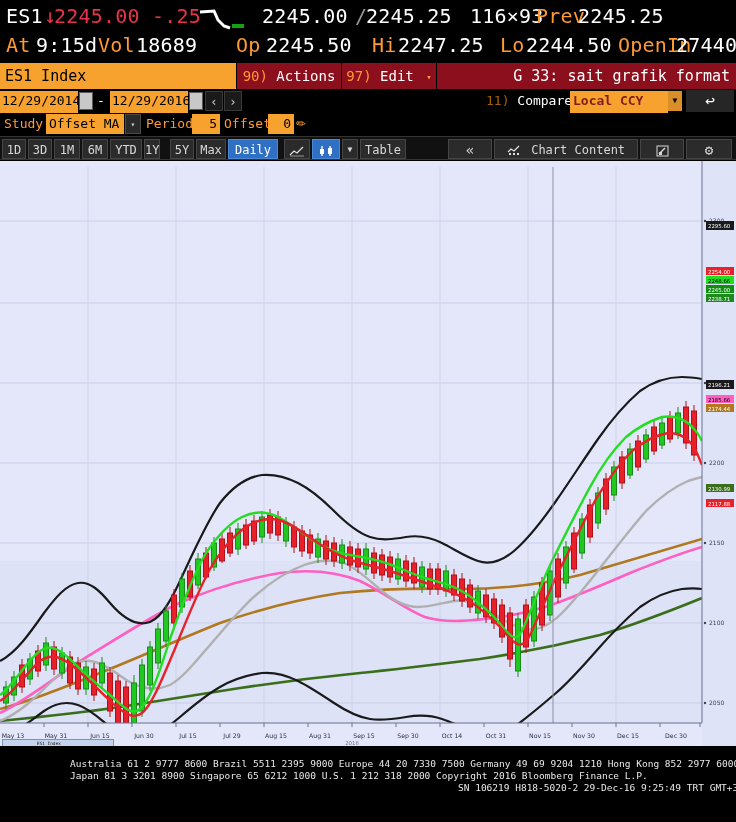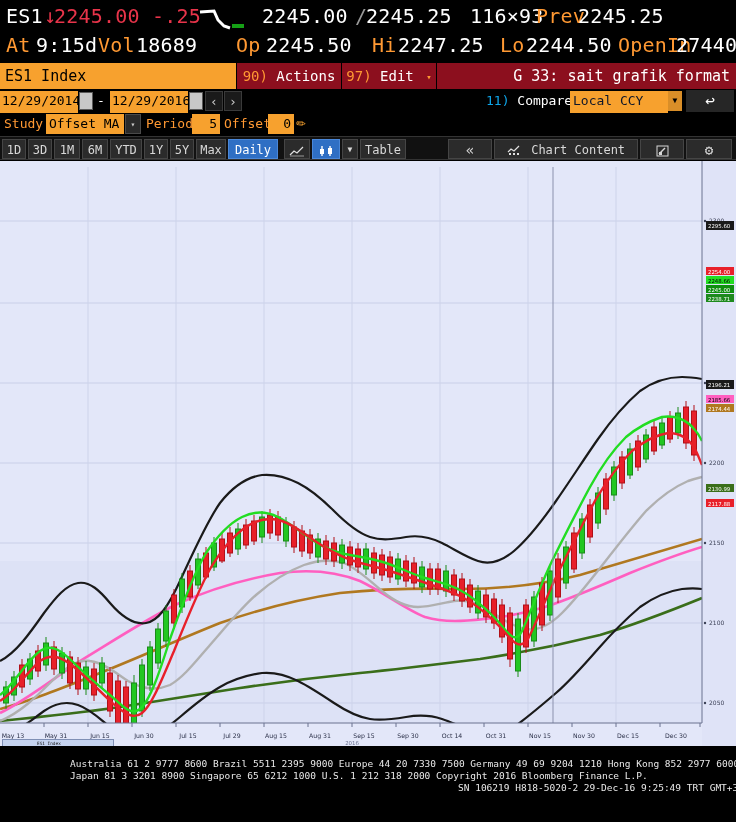--- a/index.html
+++ b/index.html
@@ -43,23 +43,23 @@
   .calico{position:absolute;top:3px;width:14px;height:18px;background:#c8c8c8;
           border:1px solid #5a5a5a;box-sizing:border-box;}
   .cal1{left:79px;}
   .cal2{left:189px;}
   .dash{position:absolute;left:97px;top:2px;color:#fff;font-size:13px;line-height:20px;}
   .navb{position:absolute;top:2px;width:18px;height:20px;background:#1a1a1a;color:#ccc;
         font-size:13px;line-height:20px;text-align:center;border:1px solid #3a3a3a;
         box-sizing:border-box;}
   .nv1{left:205px;} .nv2{left:224px;}
   .cmp{position:absolute;left:486px;top:2px;color:#fff;font-size:13px;line-height:20px;}
-  .cmp .num{color:#0ea5e9;}
+  .cmp .num{color:#a16207;}
   .ccy{position:absolute;left:570px;top:2px;width:98px;height:32px;background:#f7a12e;
-       color:#0f172a;font-size:13px;line-height:20px;padding-left:3px;box-sizing:border-box;}
+       color:#7f1d1d;font-size:13px;line-height:20px;padding-left:3px;box-sizing:border-box;font-weight:bold;}
   .ccyarr{position:absolute;left:668px;top:2px;width:14px;height:20px;background:#d98e28;
           color:#000;font-size:8px;line-height:20px;text-align:center;}
   .undo{position:absolute;left:686px;top:1px;width:48px;height:22px;background:#262626;
         color:#fff;font-size:16px;line-height:22px;text-align:center;}
 
   
   .studyrow{position:absolute;left:0;top:113px;width:736px;height:22px;background:#000;}
   .slab{position:absolute;top:1px;color:#ff9933;font-size:13px;line-height:20px;}
   .sval{position:absolute;top:1px;height:20px;background:#f7a12e;color:#000;
         font-size:13px;line-height:20px;box-sizing:border-box;}
@@ -180,21 +180,21 @@
     <span class="sval" style="left:268px;width:26px;text-align:right;padding-right:3px;">0</span>
     <span class="pencil">✎</span>
   </div>
 
   <div class="tabs">
     <span class="tb" style="left:2px;width:24px;">1D</span>
     <span class="tb" style="left:28px;width:24px;">3D</span>
     <span class="tb" style="left:54px;width:26px;">1M</span>
     <span class="tb" style="left:82px;width:26px;">6M</span>
     <span class="tb" style="left:110px;width:32px;">YTD</span>
-    <span class="tb" style="left:144px;width:24px;">1Y</span>
+    <span class="tb" style="left:144px;width:16px;">1Y</span>
     <span class="tb" style="left:170px;width:24px;">5Y</span>
     <span class="tb" style="left:196px;width:30px;">Max</span>
     <span class="tb on" style="left:228px;width:50px;">
       <span>Daily</span>
       <span>▼</span>
     </span>
     <span class="tb ico" style="left:284px;width:26px;">
       <svg width="16" height="12" viewBox="0 0 16 12" style="vertical-align:middle;">
         <polyline points="1,10 5,6 8,8 14,2" fill="none" stroke="#e0e0e0" stroke-width="1.2"></polyline>
         <line x1="1" y1="11" x2="15" y2="11" stroke="#9a9a9a" stroke-width="1"></line>

